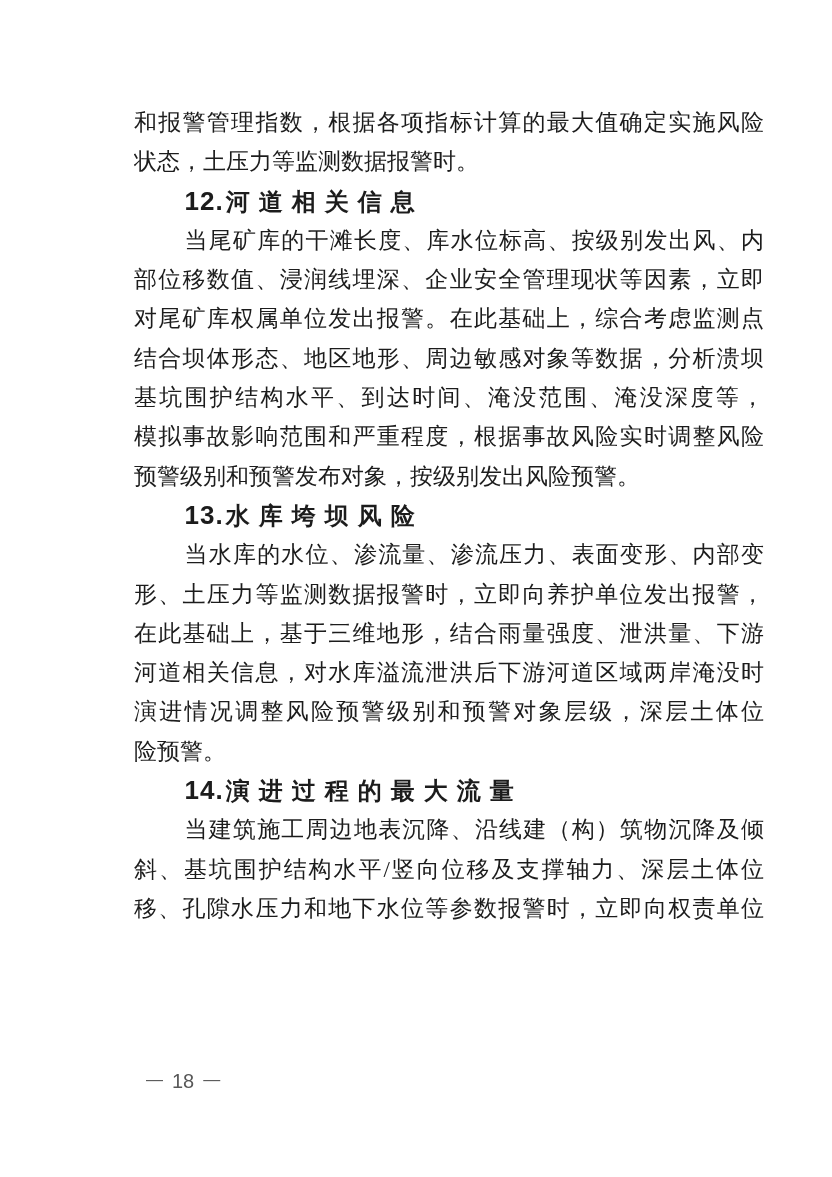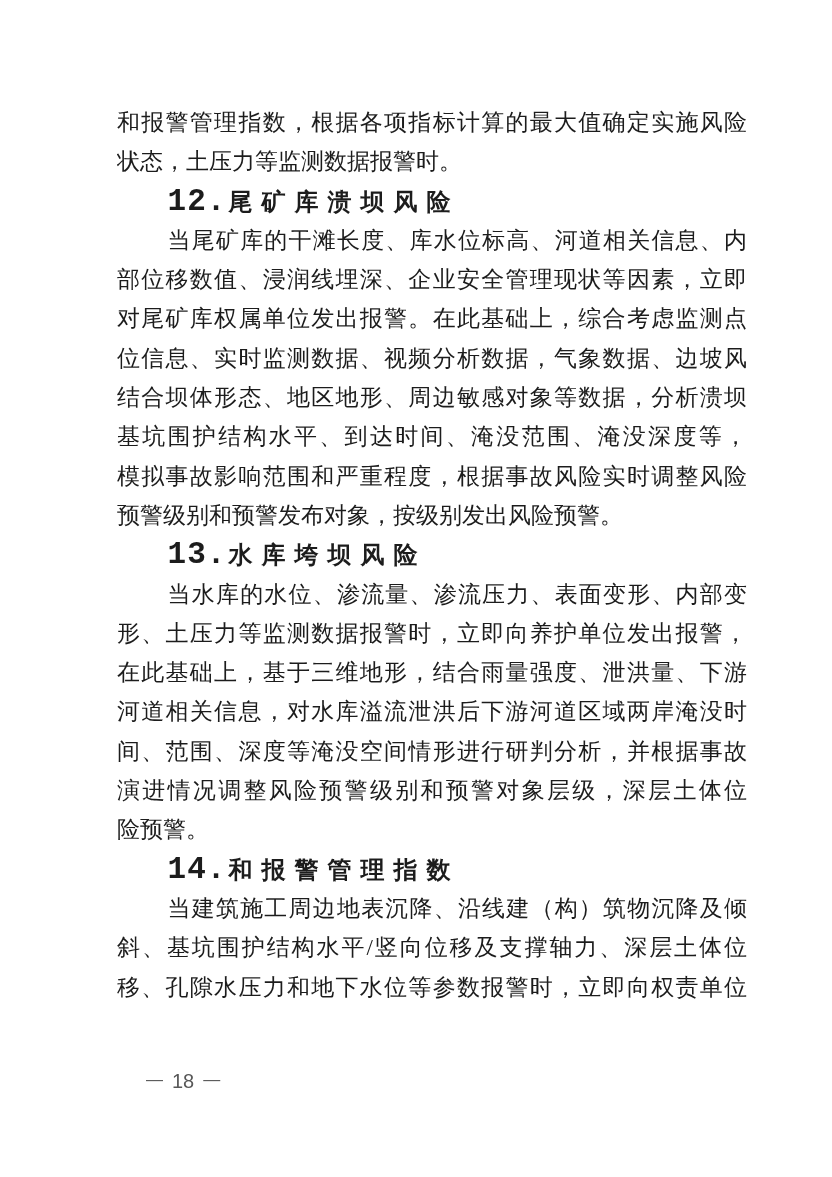--- a/index.html
+++ b/index.html
@@ -11,21 +11,21 @@
     position: relative;
     width: 832px;
     height: 1177px;
     background: #ffffff;
     overflow: hidden;
     font-family: "Liberation Serif", "DejaVu Serif", serif;
     color: #1c1c1c;
   }
   .text-block {
     position: absolute;
-    left: 117px;
+    left: 134px;
     top: 103px;
     width: 630px;
   }
   .line {
     font-size: 23px;
     line-height: 39.3px;
     height: 39.3px;
     text-align: justify;
     text-align-last: justify;
     overflow: hidden;
@@ -41,22 +41,22 @@
     font-size: 23px;
     line-height: 39.3px;
     height: 39.3px;
     font-weight: 700;
     padding-left: 2.2em;
     text-align: left;
     text-align-last: left;
     white-space: nowrap;
   }
   .heading-line .num {
-    font-family: Liberation Mono, monospace;
-    font-size: 31px;
+    font-family: Liberation Sans, sans-serif;
+    font-size: 26px;
     letter-spacing: 1px;
   }
   .heading-line .title {
     font-size: 24px;
     letter-spacing: 9px;
     margin-left: 2px;
   }
   .page-footer {
     position: absolute;
     left: 146px;
@@ -78,42 +78,40 @@
 </head>
 <body>
 
 <div class="page">
 
   <main class="text-block" id="text-block">
       <div class="paragraph">
         <div class="line">和报警管理指数，根据各项指标计算的最大值确定实施风险</div>
         <div class="line end">状态，土压力等监测数据报警时。</div>
       </div>
-      <div class="heading-line"><span class="num">12.</span><span class="title">尾矿库溃坝风险</span></div>
+      <div class="heading-line"><span class="num">12.</span><span class="title">河道相关信息</span></div>
       <div class="paragraph">
-        <div class="line indent">当尾矿库的干滩长度、库水位标高、河道相关信息、内</div>
+        <div class="line indent">当尾矿库的干滩长度、库水位标高、按级别发出风、内</div>
         <div class="line">部位移数值、浸润线埋深、企业安全管理现状等因素，立即</div>
         <div class="line">对尾矿库权属单位发出报警。在此基础上，综合考虑监测点</div>
-        <div class="line">位信息、实时监测数据、视频分析数据，气象数据、边坡风</div>
         <div class="line">结合坝体形态、地区地形、周边敏感对象等数据，分析溃坝</div>
         <div class="line">基坑围护结构水平、到达时间、淹没范围、淹没深度等，</div>
         <div class="line">模拟事故影响范围和严重程度，根据事故风险实时调整风险</div>
         <div class="line end">预警级别和预警发布对象，按级别发出风险预警。</div>
       </div>
       <div class="heading-line"><span class="num">13.</span><span class="title">水库垮坝风险</span></div>
       <div class="paragraph">
         <div class="line indent">当水库的水位、渗流量、渗流压力、表面变形、内部变</div>
         <div class="line">形、土压力等监测数据报警时，立即向养护单位发出报警，</div>
         <div class="line">在此基础上，基于三维地形，结合雨量强度、泄洪量、下游</div>
         <div class="line">河道相关信息，对水库溢流泄洪后下游河道区域两岸淹没时</div>
-        <div class="line">间、范围、深度等淹没空间情形进行研判分析，并根据事故</div>
         <div class="line">演进情况调整风险预警级别和预警对象层级，深层土体位</div>
         <div class="line end">险预警。</div>
       </div>
-      <div class="heading-line"><span class="num">14.</span><span class="title">和报警管理指数</span></div>
+      <div class="heading-line"><span class="num">14.</span><span class="title">演进过程的最大流量</span></div>
       <div class="paragraph">
         <div class="line indent">当建筑施工周边地表沉降、沿线建（构）筑物沉降及倾</div>
         <div class="line">斜、基坑围护结构水平/竖向位移及支撑轴力、深层土体位</div>
         <div class="line">移、孔隙水压力和地下水位等参数报警时，立即向权责单位</div>
       </div>
     </main>
 
   <footer class="page-footer">
     <span class="dash">—</span>
     <span class="num">18</span>

